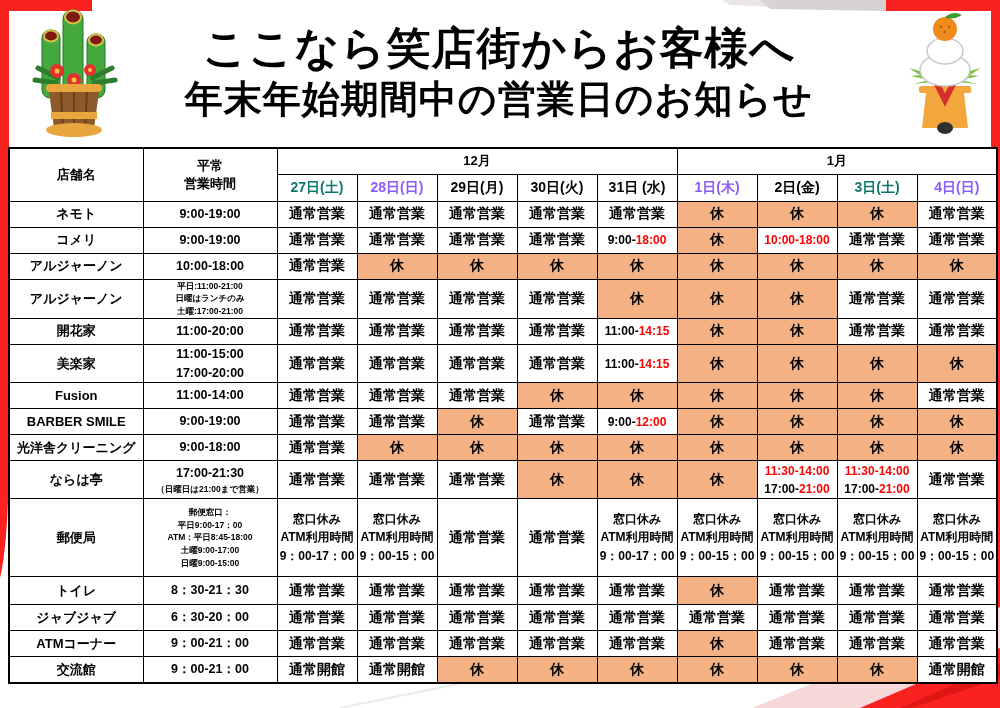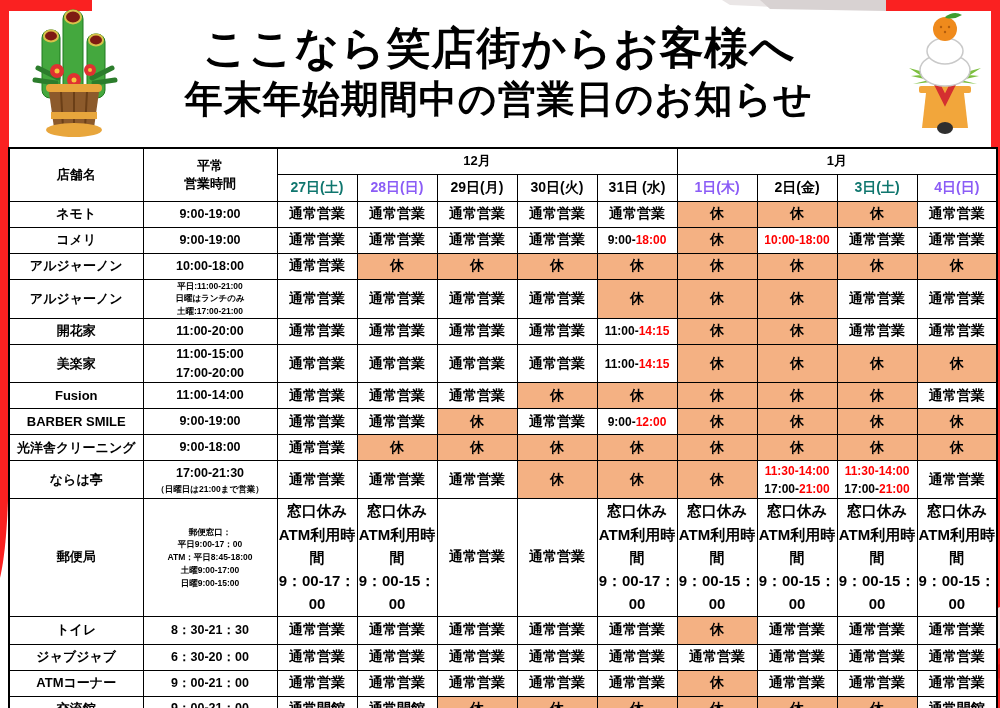--- a/index.html
+++ b/index.html
@@ -25,21 +25,21 @@
   .d-red{color:#8b5cf6;}
   .d-black{color:#000000;}
   td.shop{font-size:13px;font-weight:bold;margin-left:23px;}
   td.hourscell{font-size:12.5px;font-weight:bold;margin-top:44px;}
   .hline{line-height:1.5;}
   .hsmall{font-size:8.5px;line-height:1.5;font-weight:bold;text-align:center;}
   td.open{font-size:14px;font-weight:bold;}
   td.closed{background:#F4B183;font-size:14px;font-weight:bold;}
   td.custom{font-size:12px;font-weight:bold;}
   td.custom .cline{line-height:1.5;}
-  td.psmall{font-size:15px;}
+  td.psmall{font-size:12px;}
   td.psmall .cline{line-height:1.55;}
   .rtxt{color:#FF0000;}
   svg{display:block;}
 </style>
 </head>
 <body>
 
 <div class="abs" id="frame-topleft-bar"></div>
 <div class="abs" id="frame-topright-bar"></div>
 <div class="abs" id="frame-right-band"></div>

